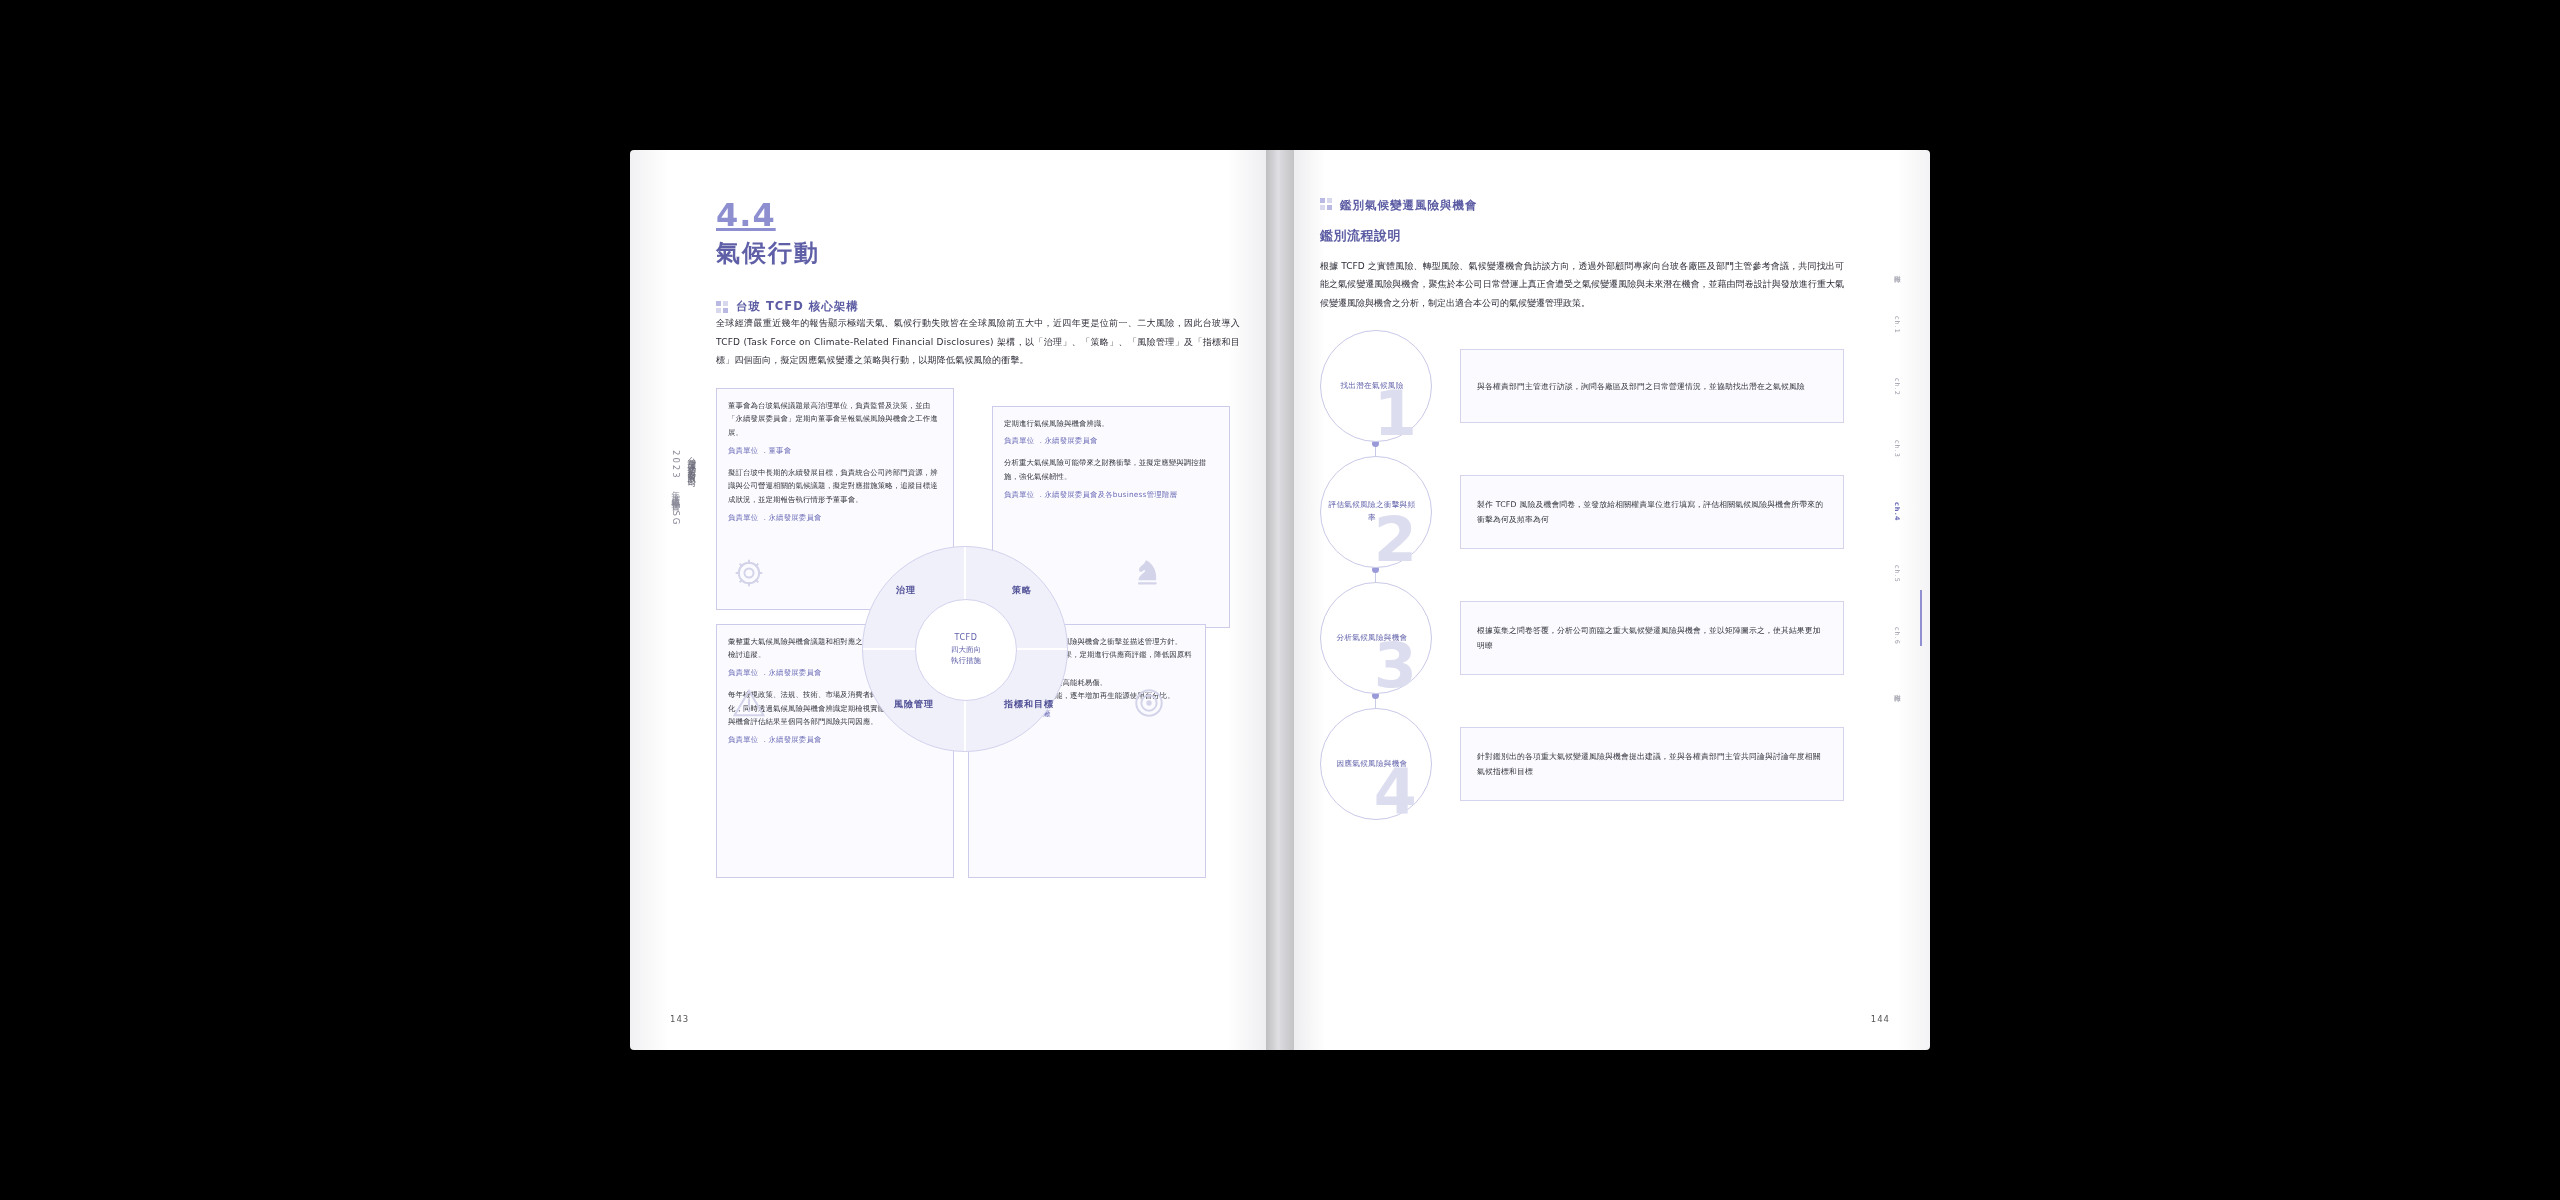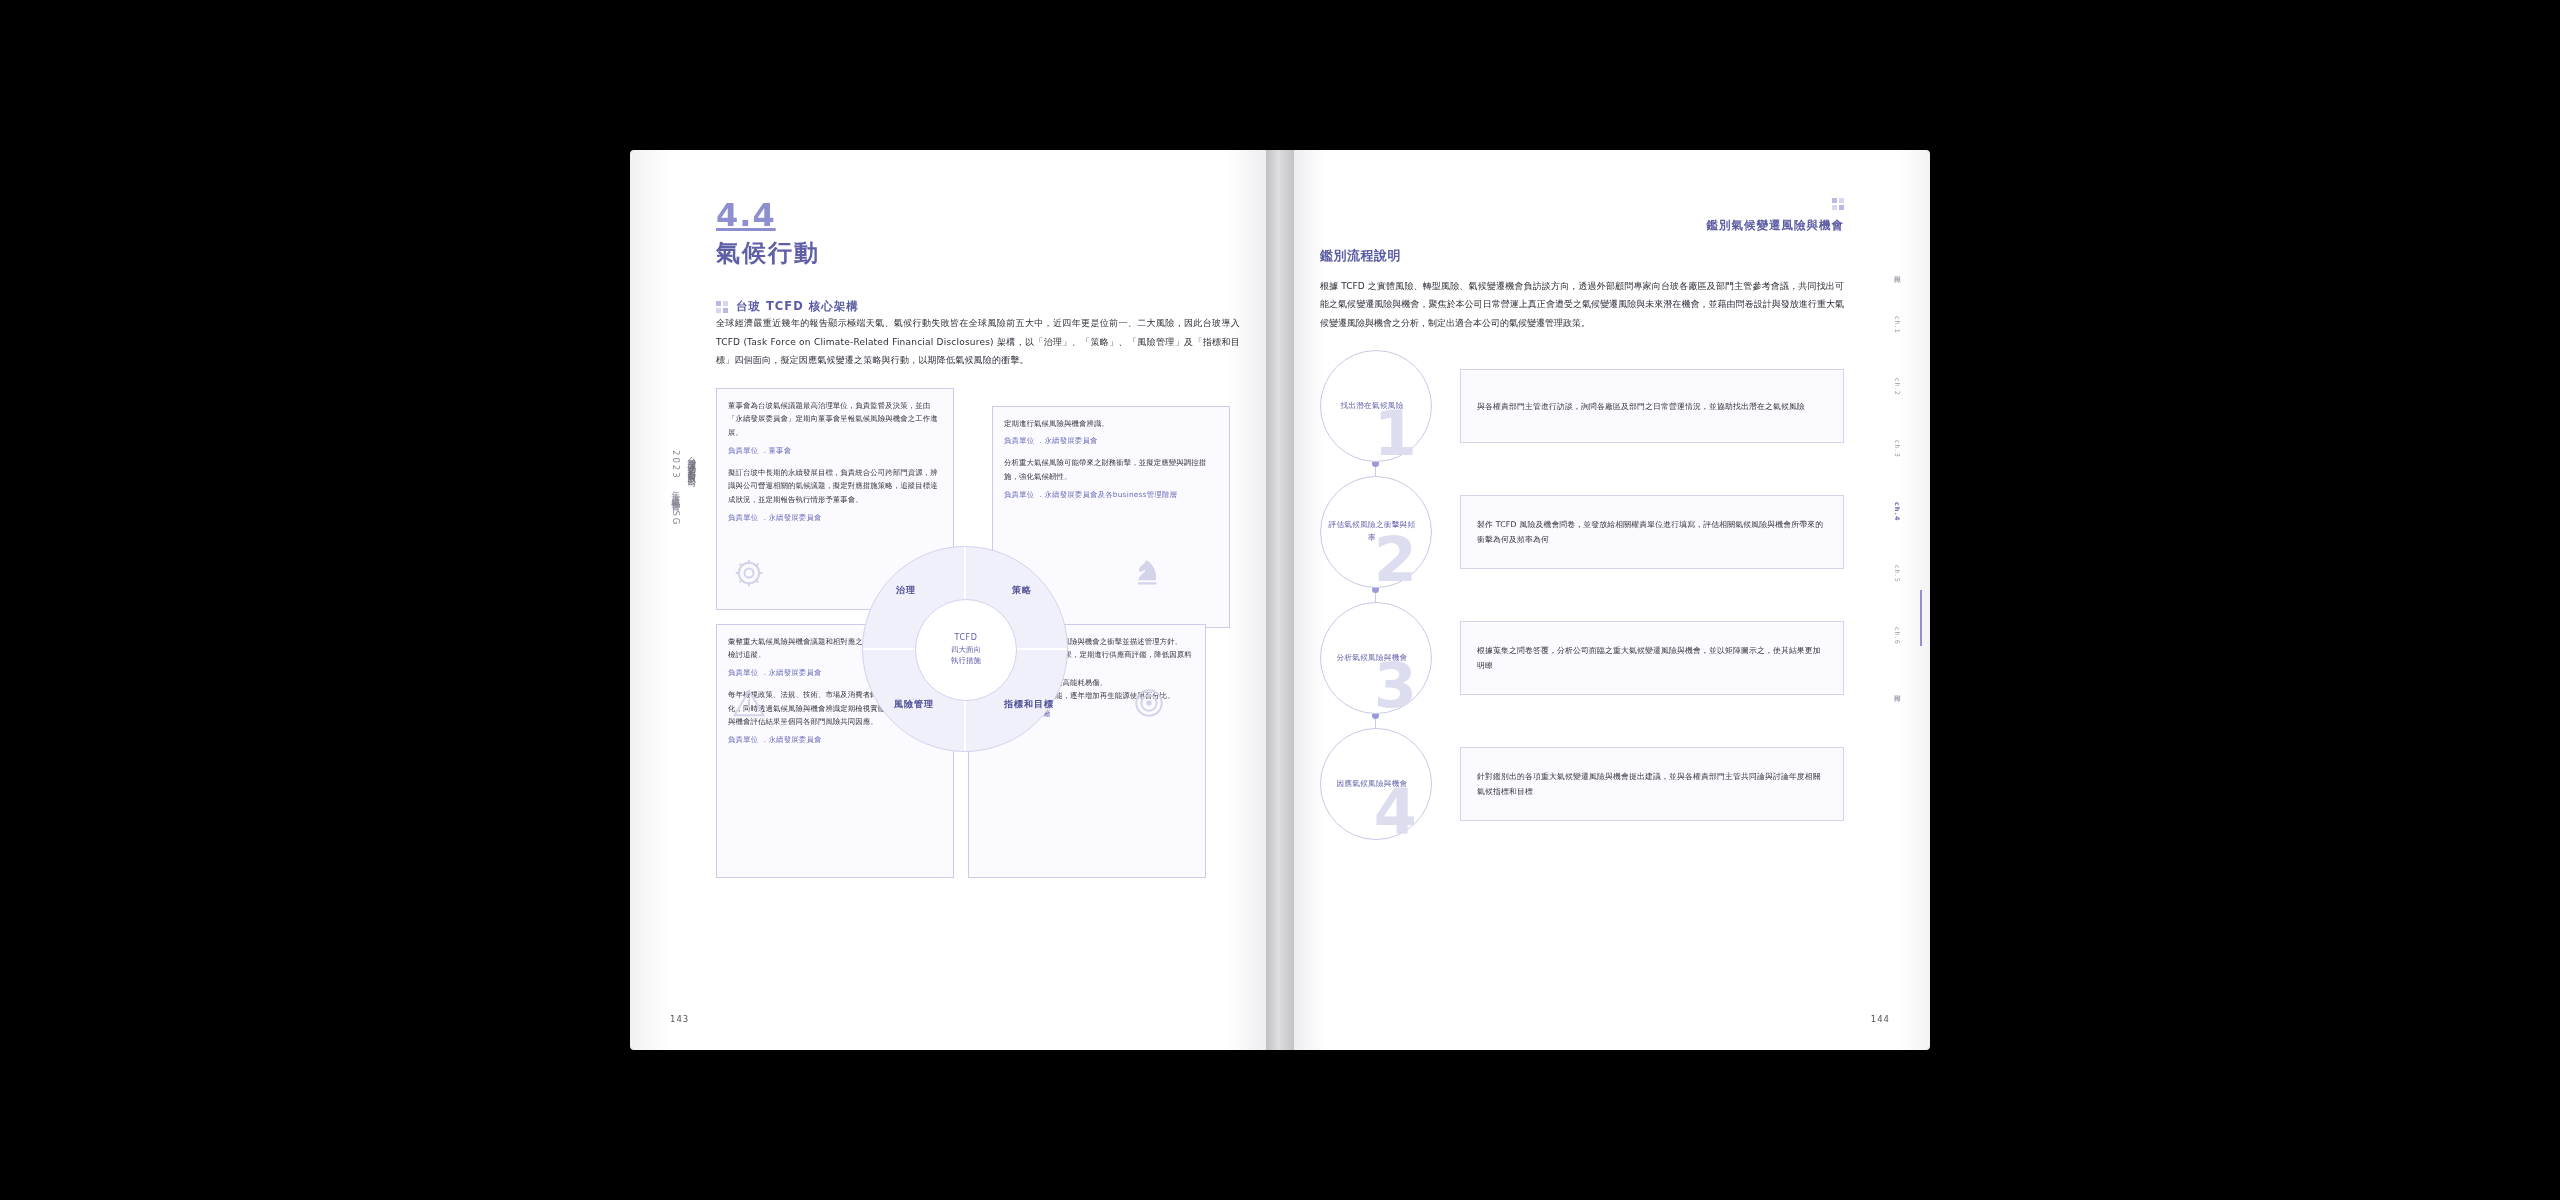--- a/index.html
+++ b/index.html
@@ -215,23 +215,22 @@
     font-size: 8.5px;
     color: #555;
     letter-spacing: 1px;
   }
   .folio.l { left: 40px; }
   .folio.r { right: 40px; }
 
   
   .r-head {
     display: flex;
-    align-items: flex-end;
+    align-items: flex-start;
     gap: 8px;
-    flex-direction: column;
   }
   .r-para {
     margin-top: 12px;
     font-size: 9px;
     line-height: 2.05;
     color: #2d2d38;
     text-align: justify;
   }
   .r-sub {
     margin-top: 14px;

